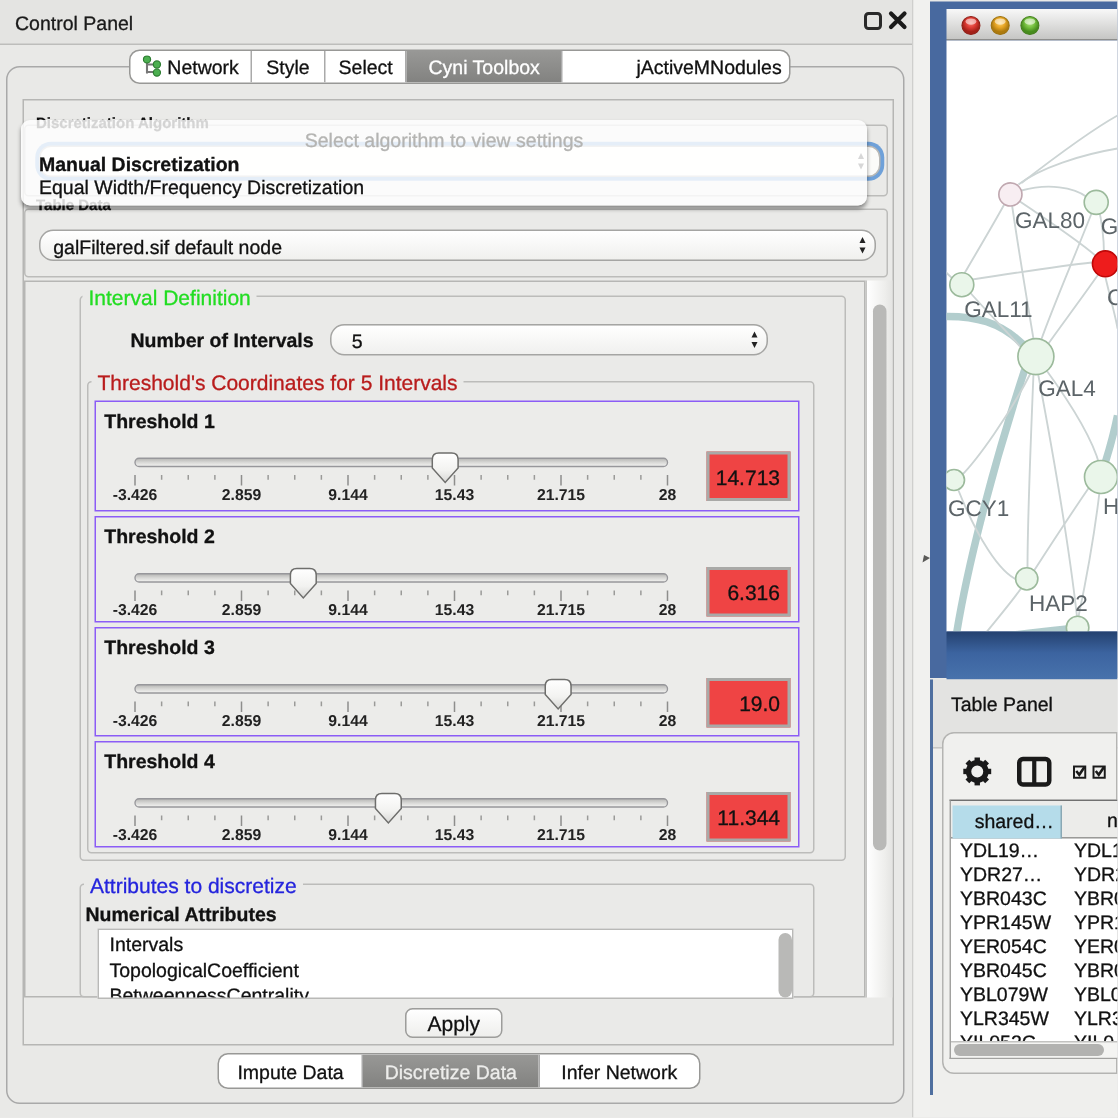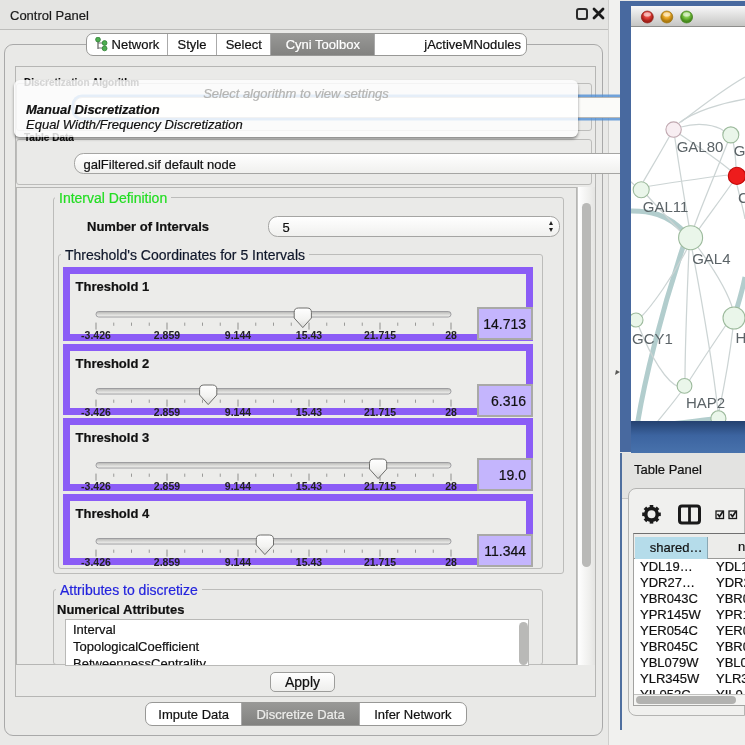--- a/index.html
+++ b/index.html
@@ -29,48 +29,48 @@
 .seg .s { display:flex; align-items:center; justify-content:center;
   border-right:1px solid #aaa; color:#111; font-size:13px; }
 .seg .s:last-child { border-right:none; }
 .seg .dark { background:linear-gradient(#989896,#828280); color:#fff; }
 
 
 .group { position:absolute; border:1px solid #bcbcba; border-radius:3px; }
 .gtitle { position:absolute; background:transparent; padding:0 4px; font-size:10px; }
 
 .combo { position:absolute; background:linear-gradient(#ffffff,#f0f0ee);
-  border:1px solid #a5a5a3; border-radius:9.5px; height:21px;margin-left:48px; }
+  border:1px solid #a5a5a3; border-radius:9.5px; height:21px; }
 .combo .txt { position:absolute; left:9px; top:3px; font-size:13px; color:#111; }
 .combo .arr { position:absolute; right:5px; top:50%; margin-top:-7px; width:12px; height:14px; }
 .combo .arr:before { content:""; position:absolute; left:7px; top:1.5px; border:2.3px solid transparent;
   border-bottom:4.2px solid #222; border-top:none; }
 .combo .arr:after { content:""; position:absolute; left:7px; bottom:1.5px; border:2.3px solid transparent;
   border-top:4.2px solid #222; border-bottom:none; }
 
 .tbox { position:absolute; left:63px; width:470px; background:#ececea;
-  border:7px solid #8b5cf6; }
+  border:1px solid #8b5cf6; }
 .tbox b.tl { position:absolute; left:5.5px; top:5px; font-size:13px; }
 .vfield { position:absolute; left:407px; top:33px; width:56px; height:33px;
-  background:#c4b5fd; border:2px solid #a9a9a7; font-size:14px;
+  background:#ef4444; border:2px solid #a9a9a7; font-size:14px;
   display:flex; align-items:center; justify-content:flex-end; padding-right:5px; }
 
 
 .vsbtrack { position:absolute; background:linear-gradient(90deg,#ffffff,#eeeeec 70%,#e4e4e2); }
 .vsbthumb { position:absolute; background:#b9b9b7; border-radius:6px; }
 
 #list { left:65px; top:619px; width:464px; height:47px; background:#fff;
   border:1px solid #b9b9b7; overflow:hidden; font-size:13px; }
 #applybtn { left:270px; top:672px; width:65px; height:20px;
   background:linear-gradient(#ffffff,#eeeeec); border:1px solid #9d9d9b;
   border-radius:5px; text-align:center; line-height:18px; font-size:14px; }
 
 
 #popup { left:14px; top:80px; width:564px; height:57px; background:rgba(255,255,255,0.82);
-  border-radius:6px; box-shadow:0 2px 3px rgba(0,0,0,0.42); z-index:50;font-style:italic; }
+  border-radius:6px; box-shadow:0 2px 3px rgba(0,0,0,0.42); z-index:50; }
 
 
 #netwin { left:620px; top:1px; width:125px; height:451px; background:#48699f; }
 #nettitle { left:11px; top:5px; width:114px; height:21px;
   background:linear-gradient(#f8f8f8,#c6c6c4); border-bottom:1px solid #8e8e8c; }
 #netcanvas { left:11px; top:26px; width:114px; height:394px; background:#fff; }
 #netbottom { left:11px; top:420px; width:114px; height:32px;
   background:linear-gradient(#24416f,#3c64a0 45%,#4872ac); }
 
 #tpbar { left:620px; top:453px; width:125px; height:46px; background:#e3e3e1;
@@ -143,21 +143,21 @@
 
 <div class="group" style="left:52.5px; top:196.5px; width:511px; height:377px;"></div>
 <div class="gtitle" style="left:55px; top:190px; color:#22dd22; background:#eaeae8; font-size:14px;">Interval Definition</div>
 <div class="abs" style="left:87px; top:219px; font-weight:bold;">Number of Intervals</div>
 <div class="combo" style="left:219.5px; top:216px; width:292px;">
   <div class="txt" style="left:14px;">5</div>
   <div class="arr"></div>
 </div>
 
 <div class="group" style="left:58px; top:253.5px; width:485px; height:315px;"></div>
-<div class="gtitle" style="left:61px; top:247px; color:#0f172a; background:#eaeae8; font-size:14px;">Threshold's Coordinates for 5 Intervals</div>
+<div class="gtitle" style="left:61px; top:247px; color:#b91c1c; background:#eaeae8; font-size:14px;">Threshold's Coordinates for 5 Intervals</div>
 
 <div class="tbox" style="top:267px; height:74px;">
     <b class="tl">Threshold 1</b>
   <svg width="460" height="44" style="position:absolute;left:3px;top:30px;">
       <rect x="23" y="7.5" width="355" height="5.5" rx="2.7" fill="url(#trk)" stroke="#97979b" stroke-width="0.9"></rect>
       <path d="M40.75,18.6V21.8M58.50,18.6V21.8M76.25,18.6V21.8M111.75,18.6V21.8M129.50,18.6V21.8M147.25,18.6V21.8M182.75,18.6V21.8M200.50,18.6V21.8M218.25,18.6V21.8M253.75,18.6V21.8M271.50,18.6V21.8M289.25,18.6V21.8M324.75,18.6V21.8M342.50,18.6V21.8M360.25,18.6V21.8" stroke="#9a9a98" stroke-width="1" fill="none"></path>
       <path d="M23.00,18.6V25.6M94.00,18.6V25.6M165.00,18.6V25.6M236.00,18.6V25.6M307.00,18.6V25.6M378.00,18.6V25.6" stroke="#8e8e8c" stroke-width="1" fill="none"></path>
       <g font-size="10.5" font-weight="bold" fill="#222" font-family="Liberation Sans">
         <text x="23" y="35" text-anchor="middle">-3.426</text>
         <text x="94" y="35" text-anchor="middle">2.859</text>
@@ -222,21 +222,21 @@
       </g>
       <path d="M183.3,14 L183.3,8.3 Q183.3,4 187.6,4 L196.2,4 Q200.5,4 200.5,8.3 L200.5,14 L191.9,23.6 Z" fill="url(#thm)" stroke="#6e6e6c" stroke-width="1"></path>
     </svg>
   <div class="vfield">11.344</div>
 </div>
 
 <div class="group" style="left:53px; top:589px; width:490px; height:76px;"></div>
 <div class="gtitle" style="left:56px; top:582px; color:#2424dd; background:#eaeae8; font-size:14px;">Attributes to discretize</div>
 <div class="abs" style="left:57px; top:602px; font-weight:bold;">Numerical Attributes</div>
 <div class="abs" id="list">
-  <div style="position:absolute; left:7px; top:2px;">Interval</div>
+  <div style="position:absolute; left:7px; top:2px;">Intervals</div>
   <div style="position:absolute; left:7px; top:19px;">TopologicalCoefficient</div>
   <div style="position:absolute; left:7px; top:36px;">BetweennessCentrality</div>
 </div>
 <div class="vsbthumb" style="left:519px; top:622px; width:9px; height:43px;"></div>
 
 <div class="abs" id="applybtn">Apply</div>
 
 <div class="abs seg" style="left:145px; top:702px; width:322px; height:24px;">
   <div class="s" style="width:97px;">Impute Data</div>
   <div class="s dark" style="width:118px; color:#ededeb;">Discretize Data</div>

